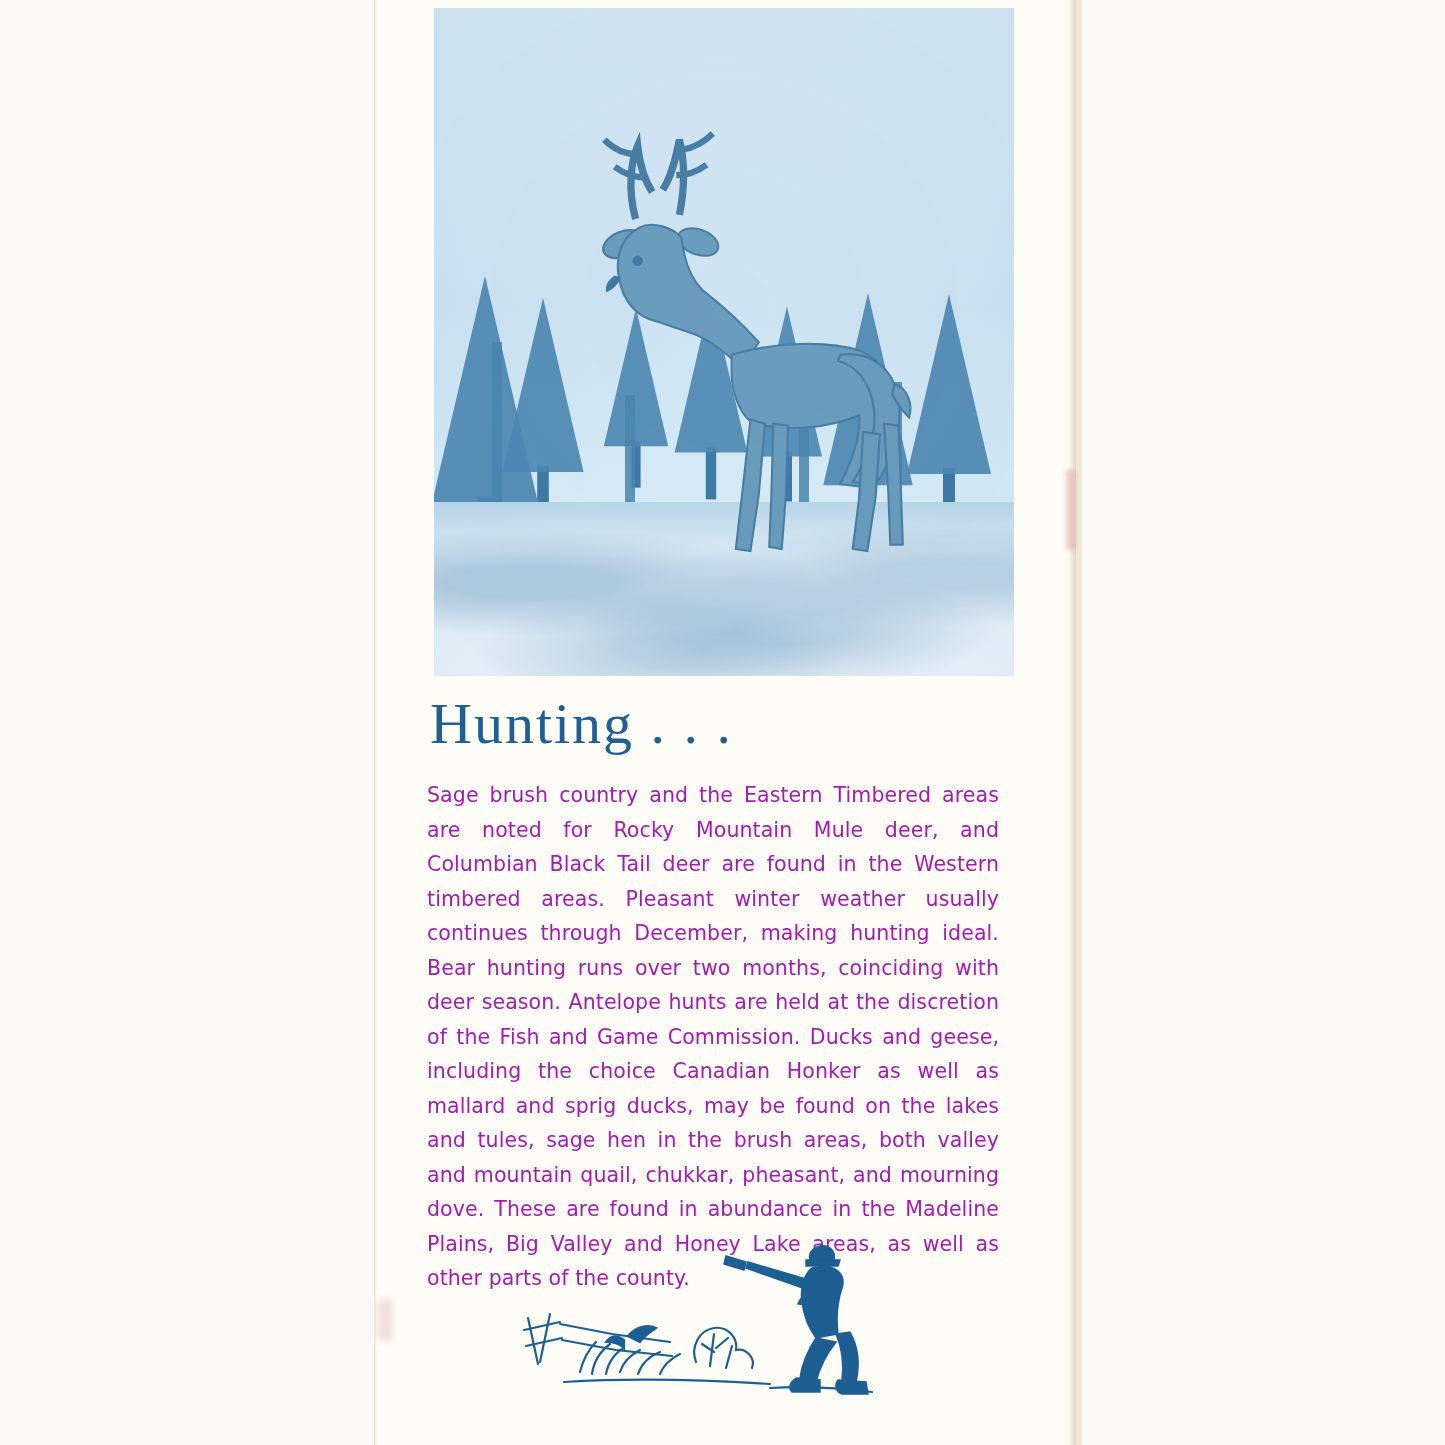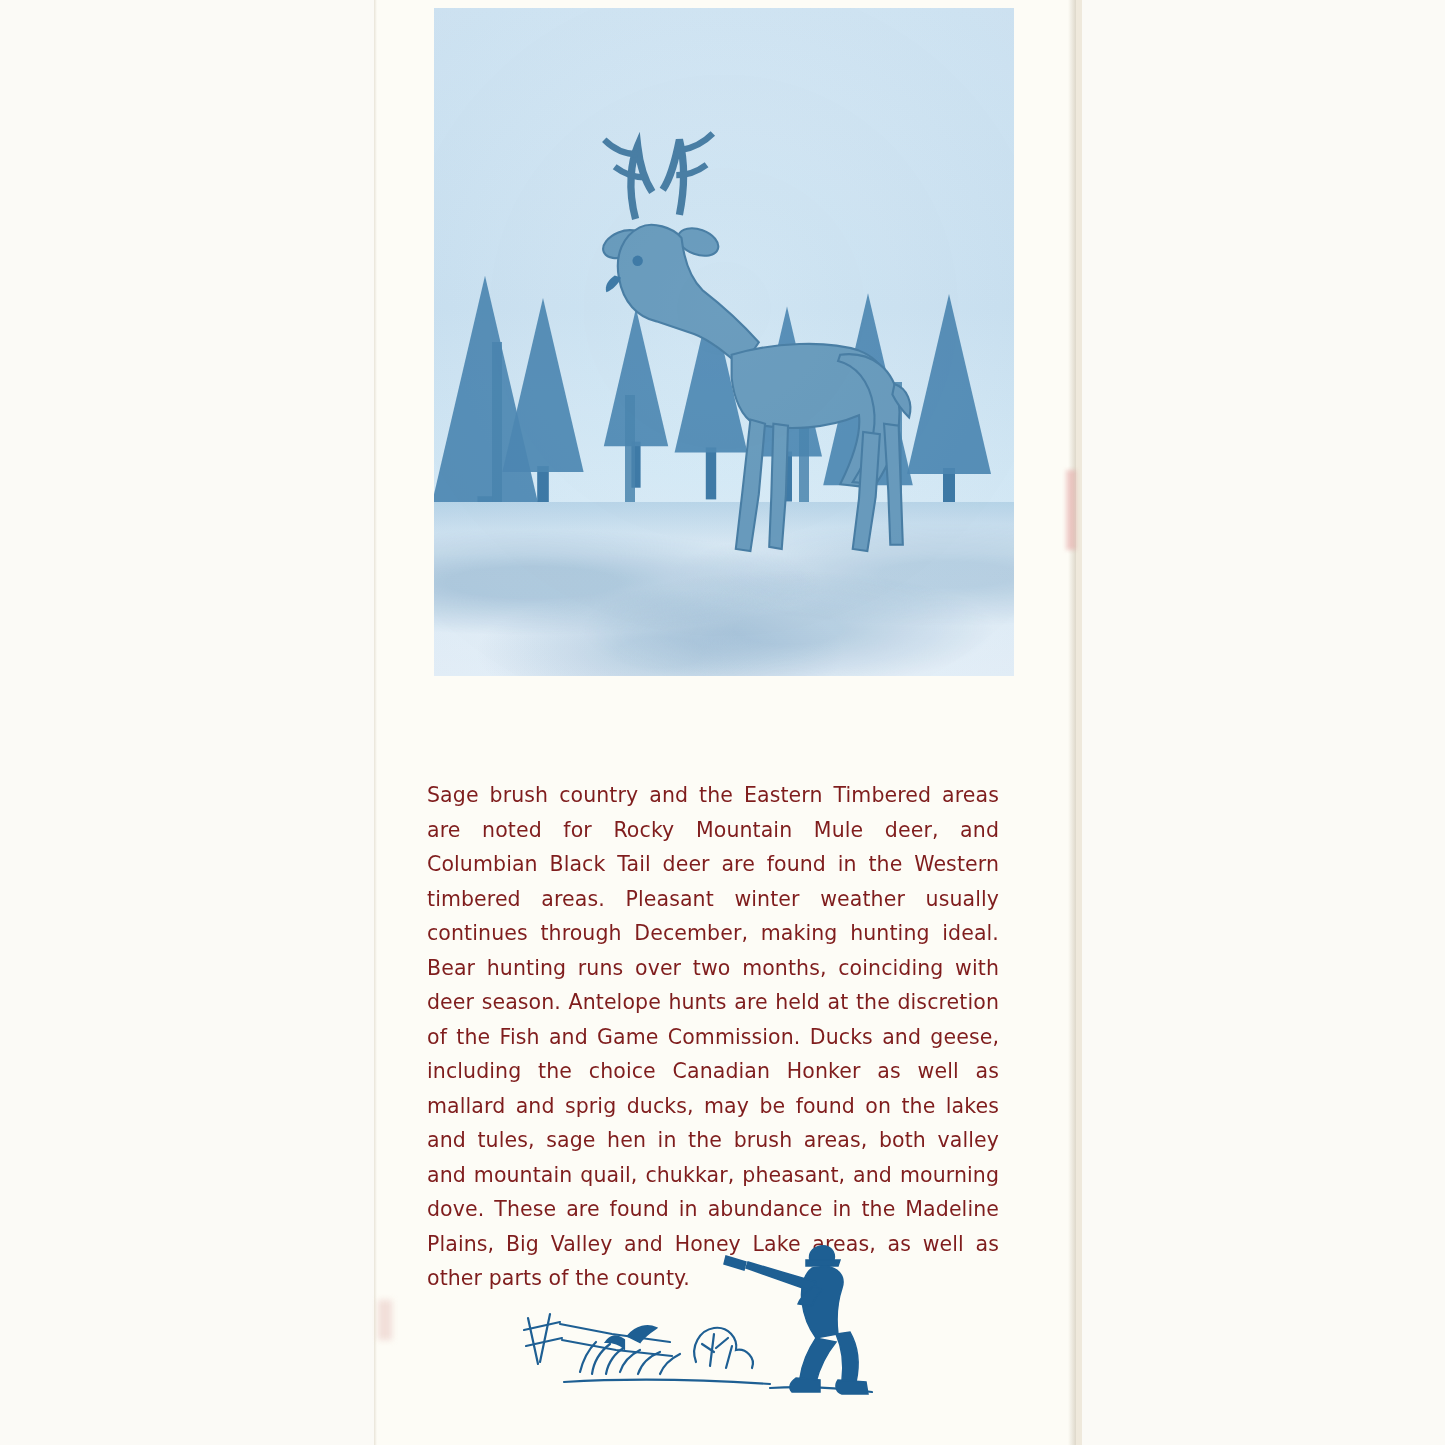--- a/index.html
+++ b/index.html
@@ -151,21 +151,21 @@
     letter-spacing: 2px;
     font-weight: 400;
   }
 
   
   .body-text {
     position: absolute;
     left: 427px;
     top: 778px;
     width: 572px;
-    color: #7f1d1d;
+    color: #a21caf;
     font-family: "DejaVu Sans", sans-serif;
     font-size: 20.5px;
     line-height: 34.5px;
     text-align: justify;
     letter-spacing: 0.1px;
   }
 
   
   .vignette {
     position: absolute;
@@ -263,20 +263,21 @@
       </g>
       <g fill="#3f7ba7">
         <circle cx="106" cy="136" r="5"></circle>
         <path d="M84 150 C78 154 74 160 76 166 C82 164 88 158 90 152 Z"></path>
       </g>
     </svg>
 
     <div class="photo-grain"></div>
   </div>
 
+  <div class="heading">Hunting . . .</div>
 
   <div class="body-text">Sage brush country and the Eastern Timbered areas are noted for Rocky Mountain Mule deer, and Columbian Black Tail deer are found in the Western timbered areas. Pleasant winter weather usually continues through December, making hunting ideal.  Bear hunting runs over two months, coinciding with deer season.  Antelope hunts are held at the discretion of the Fish and Game Commission.  Ducks and geese, including the choice Canadian Honker as well as mallard and sprig ducks, may be found on the lakes and tules, sage hen in the brush areas, both valley and mountain quail, chukkar, pheasant, and mourning dove. These are found in abundance in the Madeline Plains, Big Valley and Honey Lake areas, as well as other parts of the county.</div>
 
   <svg class="vignette" viewBox="0 0 400 190">
     <g stroke="#1e5f93" fill="none" stroke-width="2.2" stroke-linecap="round">
 
       <path d="M8 96 L18 142"></path>
       <path d="M30 92 L20 140"></path>
       <path d="M4 108 L40 100"></path>
       <path d="M6 124 L42 116"></path>

